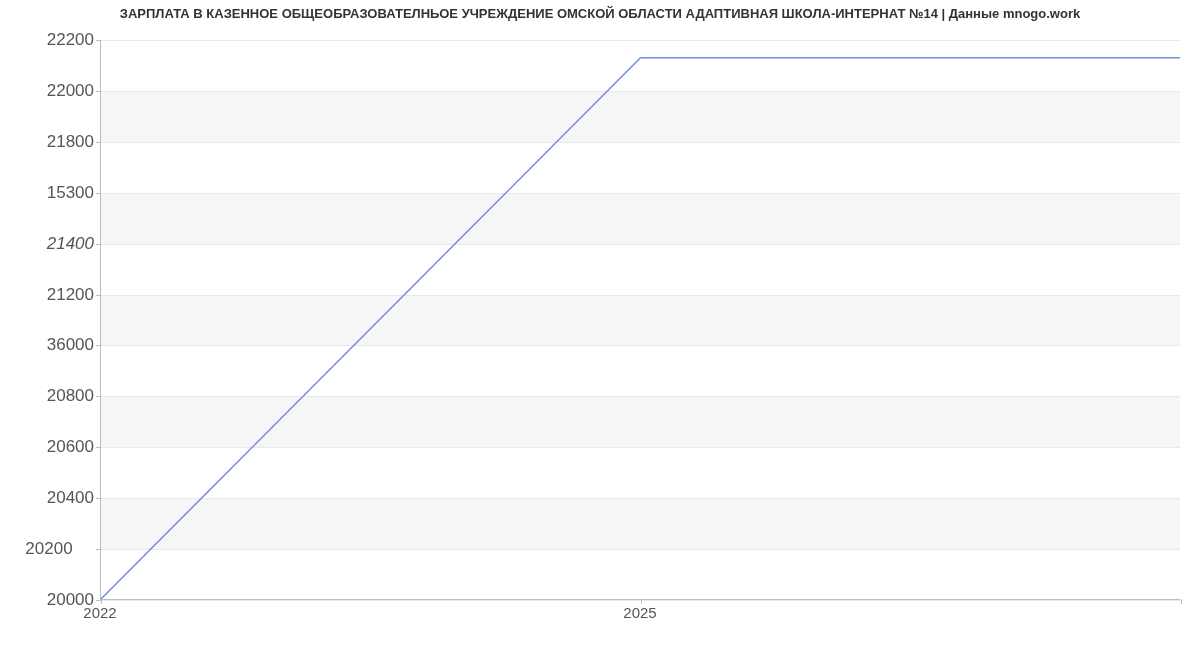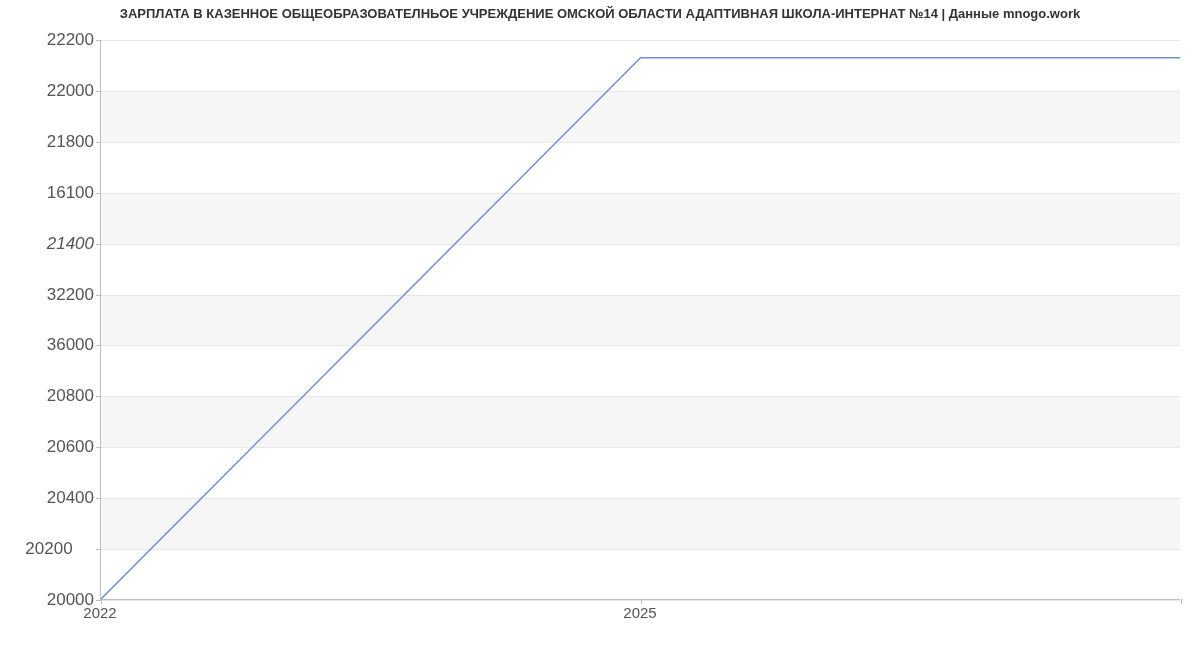--- a/index.html
+++ b/index.html
@@ -135,22 +135,22 @@
       <div class="x-tick-mark" style="left: 0px;"></div>
       <div class="x-tick-mark" style="left: 540px;"></div>
       <div class="x-tick-mark" style="left: 1080px;"></div>
     </div>
 <div class="y-tick-label" style="top: 600px;">20000</div>
     <div class="y-tick-label" style="top: 549.091px; text-align: center;">20200</div>
     <div class="y-tick-label" style="top: 498.182px;">20400</div>
     <div class="y-tick-label" style="top: 447.273px;">20600</div>
     <div class="y-tick-label" style="top: 396.364px;">20800</div>
     <div class="y-tick-label" style="top: 345.455px;">36000</div>
-    <div class="y-tick-label" style="top: 294.545px;">32200</div>
+    <div class="y-tick-label" style="top: 294.545px;">21200</div>
     <div class="y-tick-label" style="top: 243.636px; font-style: italic;">21400</div>
-    <div class="y-tick-label" style="top: 192.727px;">16100</div>
+    <div class="y-tick-label" style="top: 192.727px;">15300</div>
     <div class="y-tick-label" style="top: 141.818px;">21800</div>
     <div class="y-tick-label" style="top: 90.9091px;">22000</div>
     <div class="y-tick-label" style="top: 40px;">22200</div>
     <div class="x-tick-label" style="left: 100px;">2022</div>
     <div class="x-tick-label" style="left: 640px;">2025</div>
     <div class="x-tick-label" style="left: 1228px;">2024</div>
   </div>
 
 </body></html>

